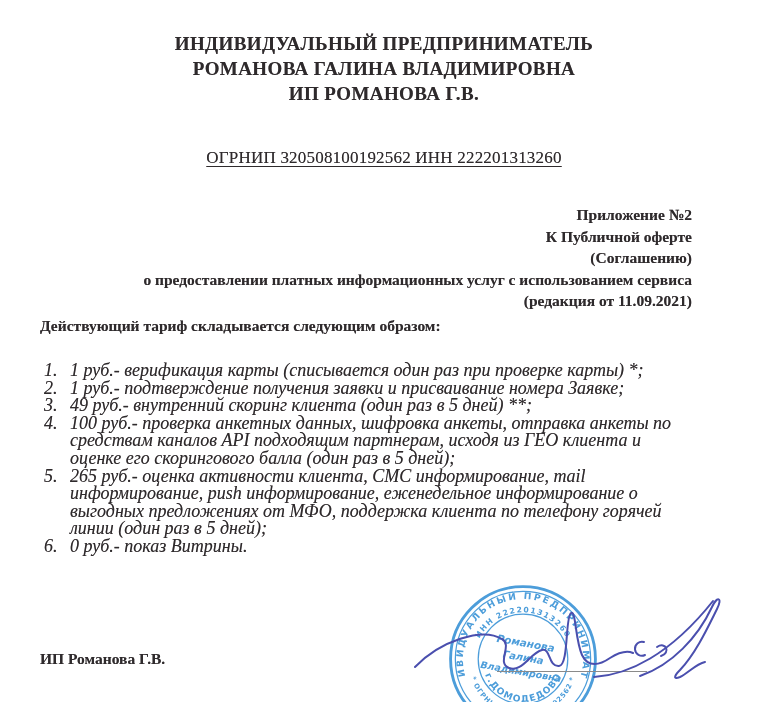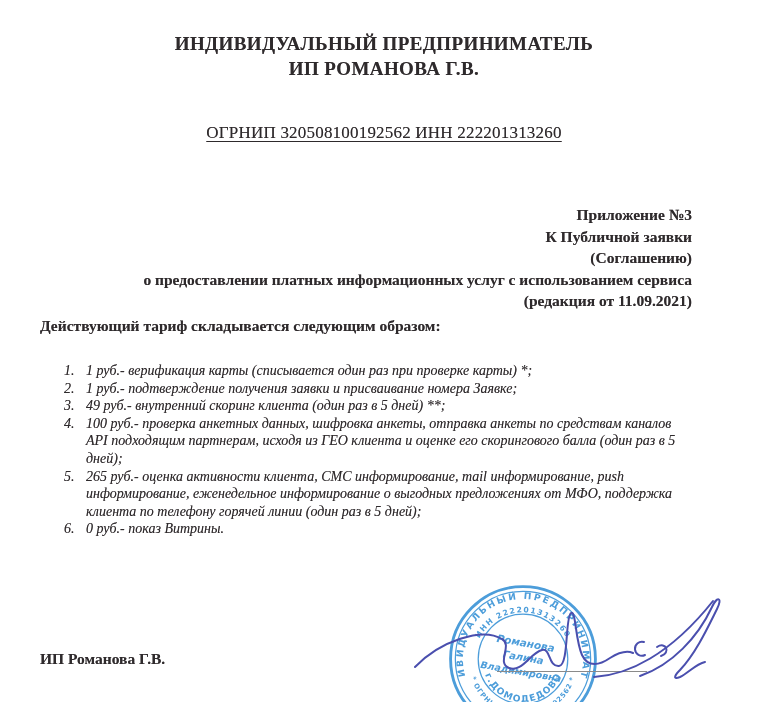--- a/index.html
+++ b/index.html
@@ -26,22 +26,22 @@
   }
 
   
   .intro {
     position:absolute; top:296px; left:40px; margin:0;
     font-weight:bold; font-size:15.5px;text-align:center;
   }
 
   
   .tariff {
-    position:absolute; top:341px; left:40px; width:612px; margin:0;
-    padding-left:38px; font-style:italic; font-size:14px; line-height:17.6px;font-family:Liberation Serif, serif;
+    position:absolute; top:341px; left:24px; width:612px; margin:0;
+    padding-left:38px; font-style:italic; font-size:18px; line-height:17.6px;font-family:Liberation Serif, serif;
   }
   .tariff li { padding-left:8px; margin:0; }
 
   
   .signer {
     position:absolute; top:629px; left:40px;
     font-weight:bold; font-size:15.5px;
   }
 
   .stamp-svg { position:absolute; left:442px; top:557px; width:162px; height:162px; z-index:1;
@@ -50,27 +50,28 @@
                    background:#8a8a8a; z-index:2; }
   .signature-svg { position:absolute; left:412px; top:556px; width:314px; height:122px; z-index:3; }
 </style>
 </head>
 <body>
 
 <div class="page">
 
   <div class="doc-header soft">
     <div>ИНДИВИДУАЛЬНЫЙ ПРЕДПРИНИМАТЕЛЬ</div>
+    <div>РОМАНОВА ГАЛИНА ВЛАДИМИРОВНА</div>
     <div>ИП РОМАНОВА Г.В.</div><br>
     <span class="reg-line">ОГРНИП 320508100192562 ИНН 222201313260</span>
   </div>
 
   <div class="appendix soft">
-    <div>Приложение №3</div>
-    <div>К Публичной заявки</div>
+    <div>Приложение №2</div>
+    <div>К Публичной оферте</div>
     <div>(Соглашению)</div>
     <div>о предоставлении платных информационных услуг с использованием сервиса</div>
     <div>(редакция от 11.09.2021)</div>
   </div>
 
   <p class="intro soft">Действующий тариф складывается следующим образом:</p>
 
   <ol class="tariff soft">
     <li>1 руб.- верификация карты (списывается один раз при проверке карты) *;</li>
     <li>1 руб.- подтверждение получения заявки и присваивание номера Заявке;</li>

